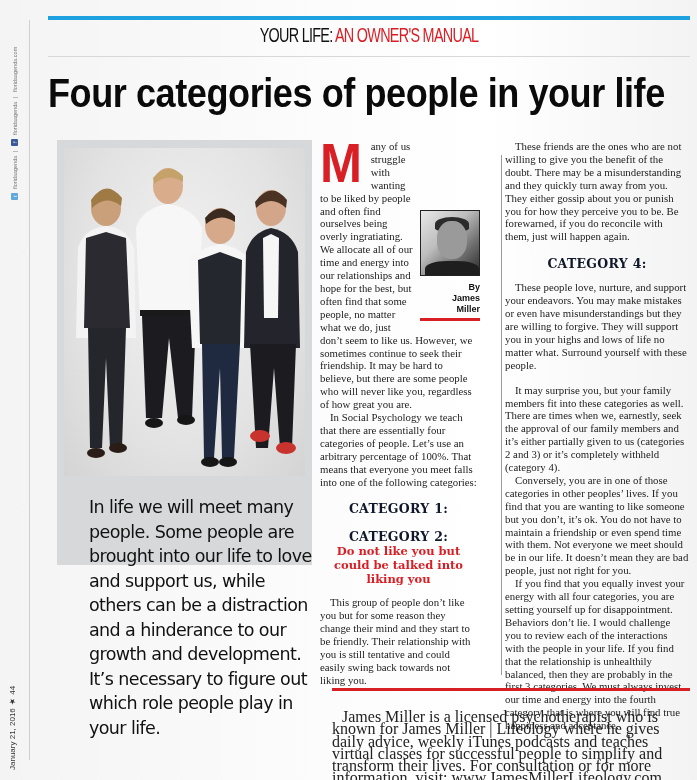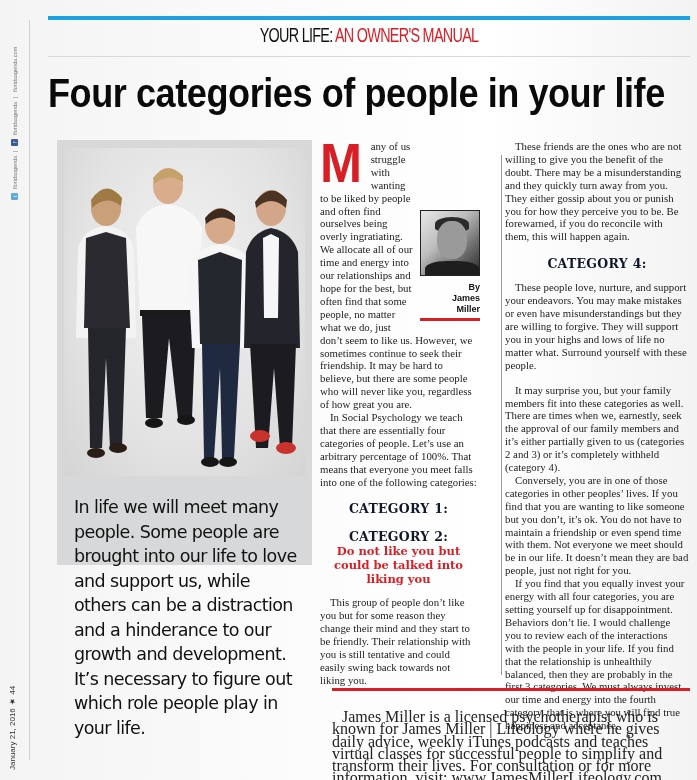--- a/index.html
+++ b/index.html
@@ -56,21 +56,21 @@
   .photo-box {
     position: absolute; left: 57px; top: 140px; width: 255px; height: 425px;
     background: #d6d8d9;
   }
   .photo {
     position: absolute; left: 7px; top: 8px; width: 241px; height: 328px;
     background: radial-gradient(ellipse at 50% 40%, #f2f2f2 0%, #e3e3e3 60%, #d4d4d4 100%);
     overflow: hidden;
   }
   .caption {
-    position: absolute; left: 17px; top: 355px; width: 230px;
+    position: absolute; left: 32px; top: 355px; width: 230px;
     font-family: "DejaVu Sans", sans-serif; font-size: 17.5px; line-height: 24.5px;
     color: #111; letter-spacing: -0.6px;
   }
   .col-mid {
     position: absolute; left: 320px; top: 140px; width: 157px;
     font-size: 10.8px; line-height: 12.9px; color: #222;
   }
   .col-right {
     position: absolute; left: 505px; top: 140px; width: 184px;
     font-size: 10.8px; line-height: 12.9px; color: #222;
@@ -223,21 +223,21 @@
     <div class="cat-num">CATEGORY 2:</div>
     <div class="cat-title">Do not like you but could be talked into liking you</div>
   </div>
   <p class="indent">This group of people don’t like you but for some reason they change their mind and they start to be friendly. Their relationship with you is still tentative and could easily swing back towards not liking you.</p>
 
 </div>
 
 <div class="col-divider"></div>
 
 <div class="col-right">
-  <p class="indent">These friends are the ones who are not willing to give you the benefit of the doubt. There may be a misunderstanding and they quickly turn away from you. They either gossip about you or punish you for how they perceive you to be. Be forewarned, if you do reconcile with them, this will happen again.</p>
+  <p class="indent">These friends are the ones who are not willing to give you the benefit of the doubt. There may be a misunderstanding and they quickly turn away from you. They either gossip about you or punish you for how they perceive you to be. Be forewarned, if you do reconcile with them, just will happen again.</p>
 
   <div class="cat-head">
     <div class="cat-num">CATEGORY 4:</div>
   </div>
   <p class="indent">These people love, nurture, and support your endeavors. You may make mistakes or even have misunderstandings but they are willing to forgive.  They will support you in your highs and lows of life no matter what. Surround yourself with these people.</p>
 
   <p class="indent gap">It may surprise you, but your family members fit into these categories as well. There are times when we, earnestly, seek the approval of our family members and it’s either partially given to us (categories 2 and 3) or it’s completely withheld (category 4).</p>
   <p class="indent">Conversely, you are in one of those categories in other peoples’ lives. If you find that you are wanting to like someone but you don’t, it’s ok. You do not have to maintain a friendship or even spend time with them. Not everyone we meet should be in our life. It doesn’t mean they are bad people, just not right for you.</p>
   <p class="indent">If you find that you equally invest your energy with all four categories, you are setting yourself up for disappointment. Behaviors don’t lie. I would challenge you to review each of the interactions with the people in your life. If you find that the relationship is unhealthily balanced, then they are probably in the first 3 categories. We must always invest our time and energy into the fourth category, that is where you will find true happiness and acceptance.</p>
 </div>

